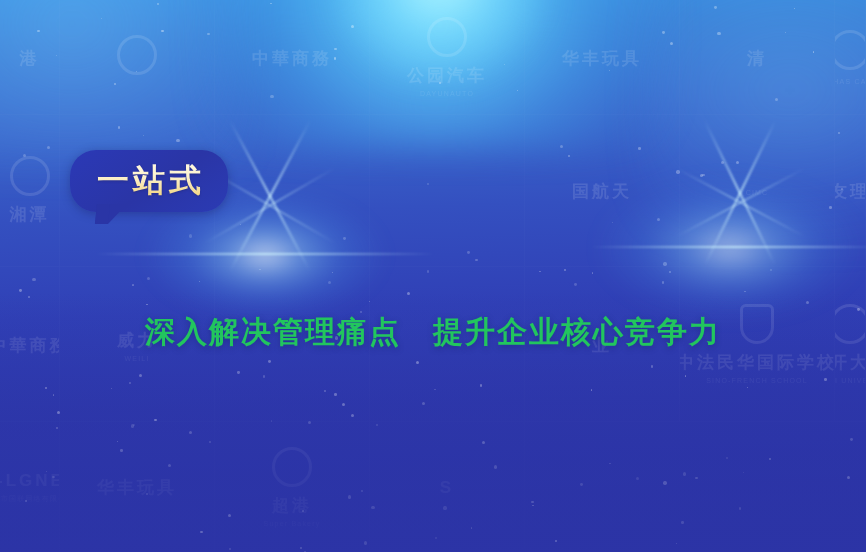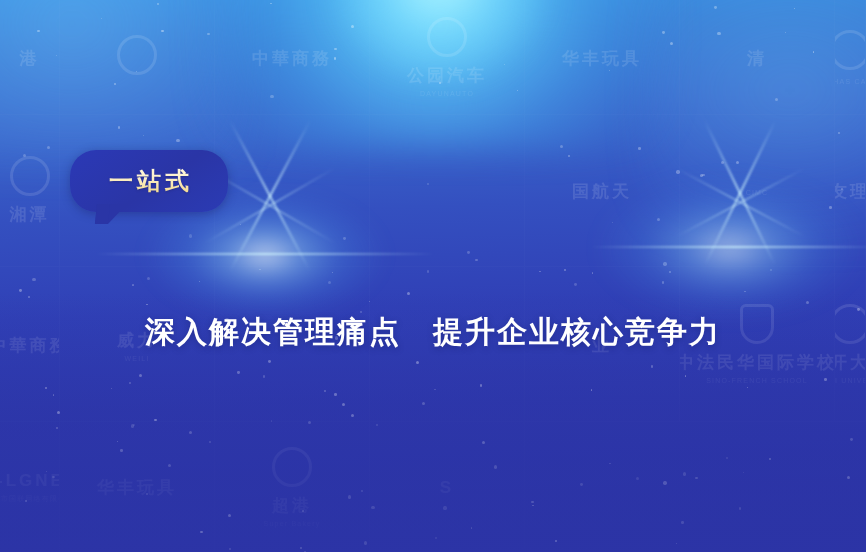--- a/index.html
+++ b/index.html
@@ -214,21 +214,21 @@
     border-bottom: 0;
     transform: skewX(-6deg);
   }
   .badge-text {
     position: absolute;
     left: 0; top: 0;
     width: 158px; height: 62px;
     display: flex;
     align-items: center;
     justify-content: center;
-    font-size: 24px;
+    font-size: 32px;
     font-weight: 700;
     letter-spacing: 4px;
     text-indent: 4px;
     background: linear-gradient(to bottom, #fffdf2 0%, #fdf3cf 42%, #f2d88a 72%, #e9c76a 100%);
     -webkit-background-clip: text;
     background-clip: text;
     color: transparent;
     -webkit-text-fill-color: transparent;
     text-shadow: none;
     filter: drop-shadow(0 1px 1px rgba(30,30,80,0.30));
@@ -258,21 +258,21 @@
   }
 
   
   .subtitle {
     position: absolute;
     left: 0; right: 0; top: 312px;
     text-align: center;
     font-size: 30px;
     font-weight: 700;
     letter-spacing: 2px;
-    color: #ffffff;
+    color: #22c55e;
     white-space: pre;
     text-shadow: 0 2px 6px rgba(16,24,90,0.38);
   }
 </style>
 </head>
 <body>
 
 <div class="banner">
 
   <div class="bg-base"></div>

